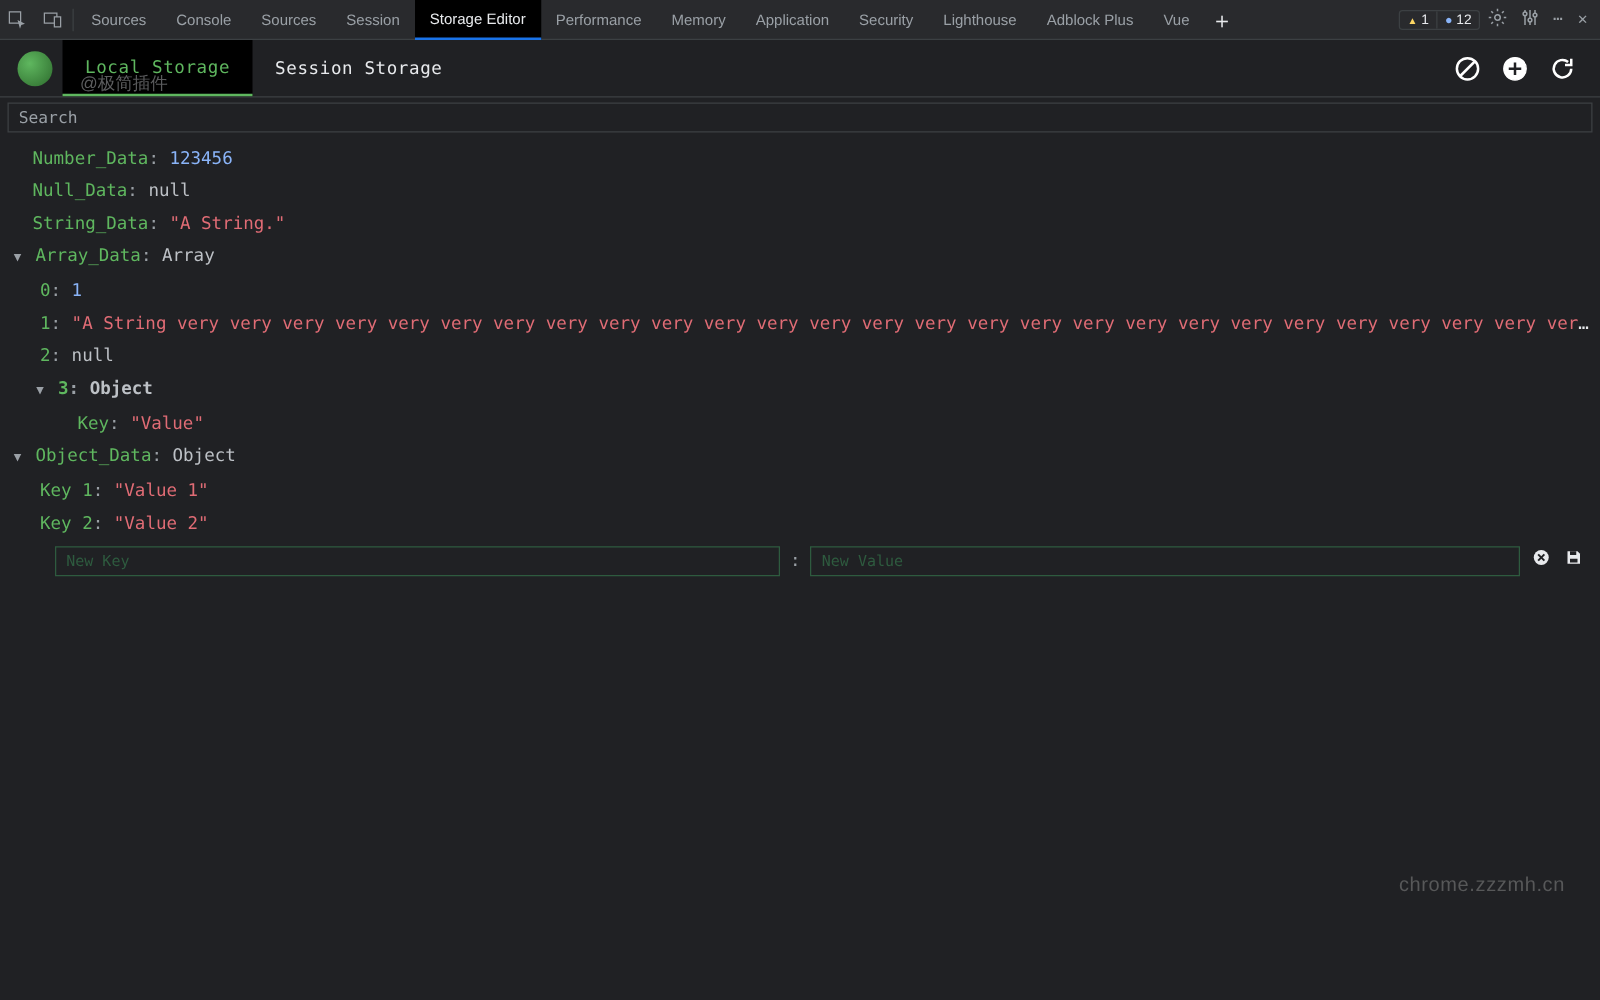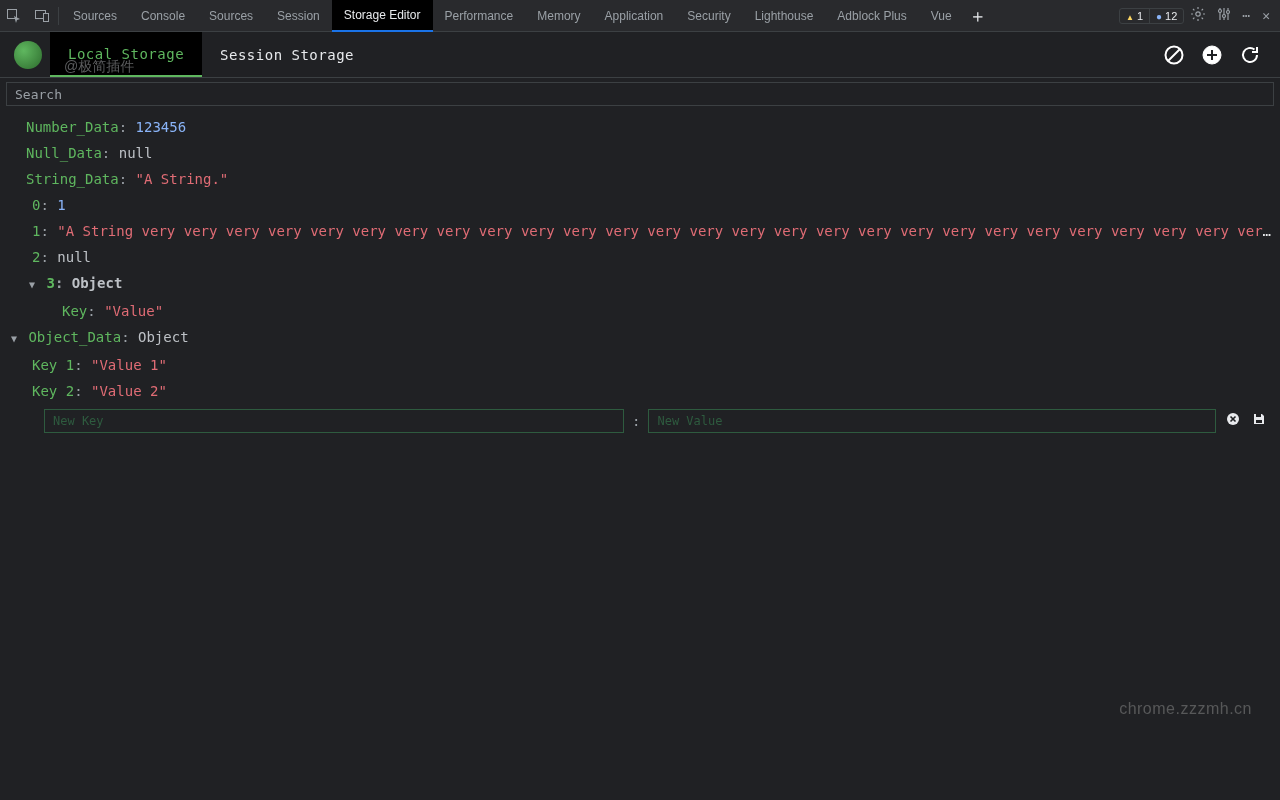--- a/index.html
+++ b/index.html
@@ -178,20 +178,21 @@
 
 <div class="search-row">
   <input type="text" placeholder="Search" style="">
 </div>
 
 <div class="tree">
   <div class="row i0"><span class="k">Number_Data</span><span class="c">: </span><span class="num">123456</span></div>
   <div class="row i0"><span class="k">Null_Data</span><span class="c">: </span><span class="plain">null</span></div>
   <div class="row i0"><span class="k">String_Data</span><span class="c">: </span><span class="str">"A String."</span></div>
 
+  <div class="row te0"><span class="toggle">▼</span> <span class="k">Array_Data</span><span class="c">: </span><span class="plain">Array</span></div>
   <div class="row i1"><span class="k">0</span><span class="c">: </span><span class="num">1</span></div>
   <div class="row i1"><span class="k">1</span><span class="c">: </span><span class="str">"A String very very very very very very very very very very very very very very very very very very very very very very very very very very very very very very v…</span></div>
   <div class="row i1"><span class="k">2</span><span class="c">: </span><span class="plain">null</span></div>
   <div class="row te1"><span class="toggle">▼</span> <span class="k">3</span><span class="c">: </span><span class="plain">Object</span></div>
   <div class="row i2"><span class="k">Key</span><span class="c">: </span><span class="str">"Value"</span></div>
 
   <div class="row te0"><span class="toggle">▼</span> <span class="k">Object_Data</span><span class="c">: </span><span class="plain">Object</span></div>
   <div class="row i1"><span class="k">Key 1</span><span class="c">: </span><span class="str">"Value 1"</span></div>
   <div class="row i1"><span class="k">Key 2</span><span class="c">: </span><span class="str">"Value 2"</span></div>
 

